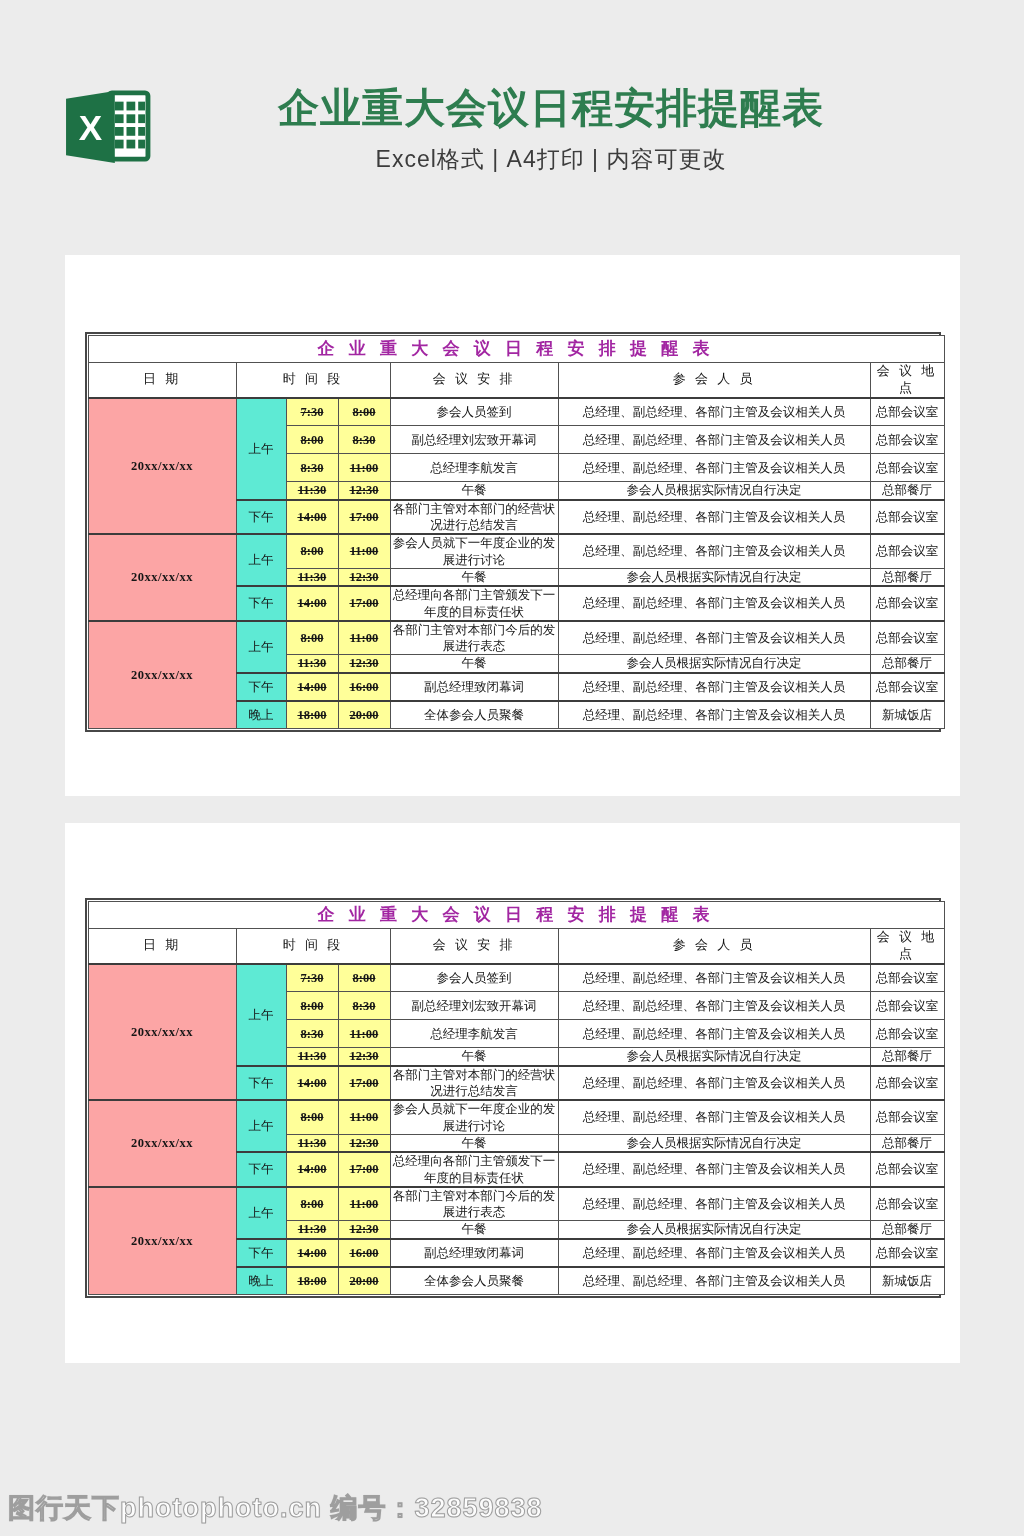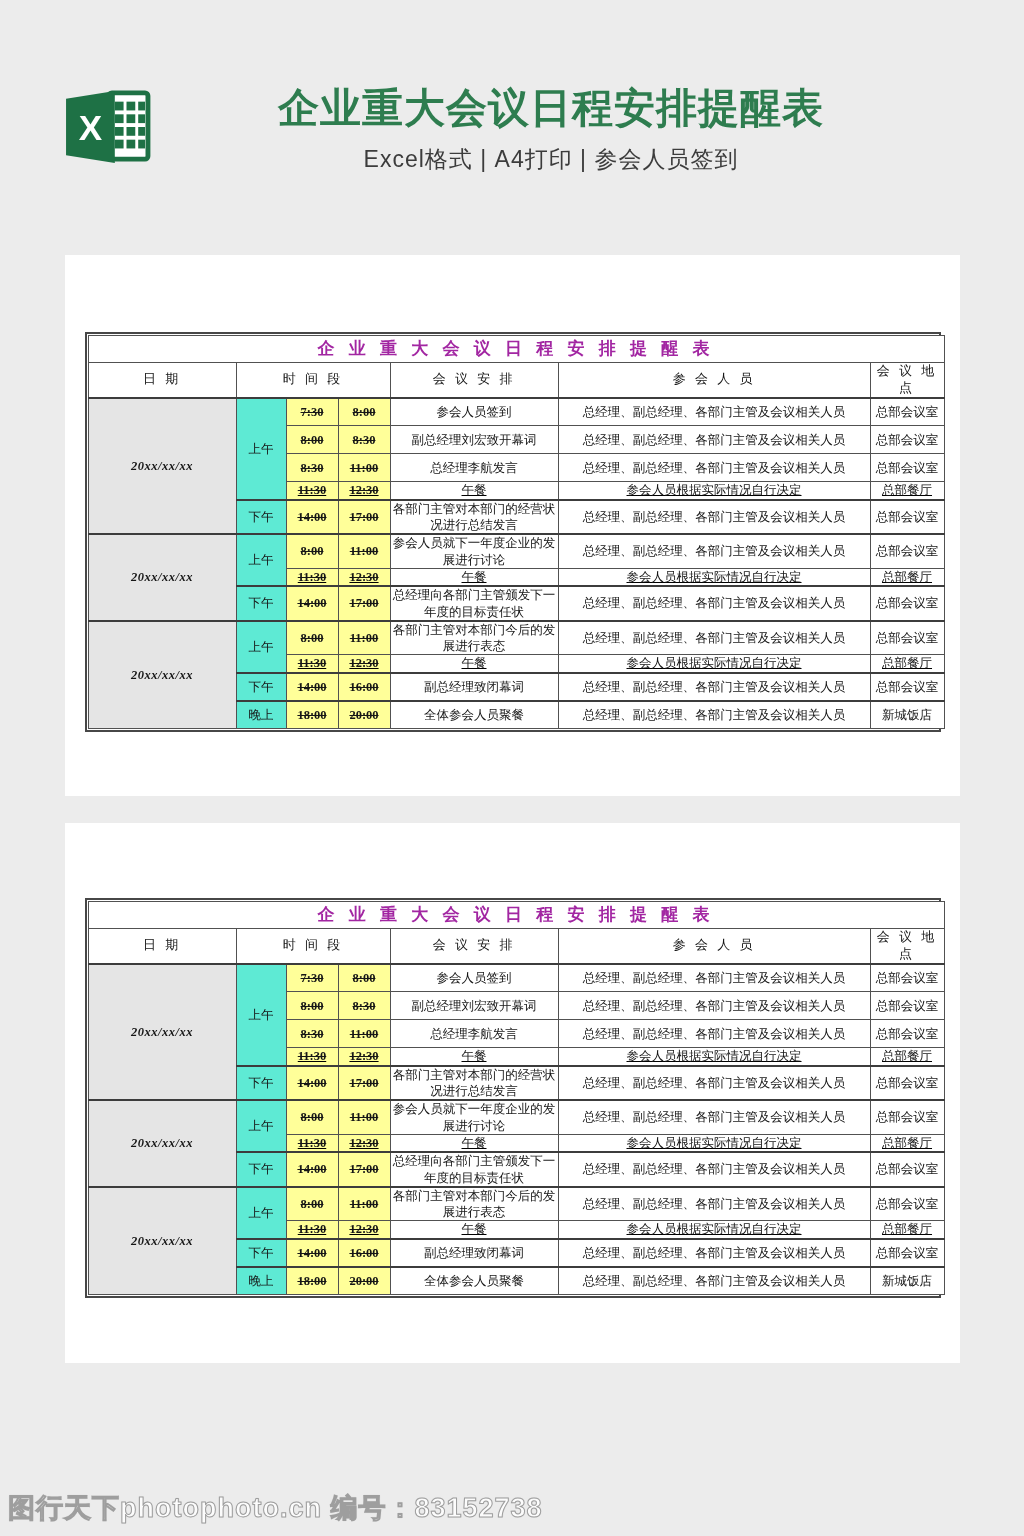--- a/index.html
+++ b/index.html
@@ -22,25 +22,25 @@
   .panel-2 .table-frame{margin-top:75px;}
 
   
   table.sched{width:100%;border-collapse:collapse;table-layout:fixed;background:#fff;
               font-family:"Liberation Serif","DejaVu Serif",serif;}
   table.sched td{border:1px solid #515151;text-align:center;vertical-align:middle;
                  font-size:12.5px;color:#161616;padding:0 2px;line-height:1.3;overflow:hidden;}
   tr.t-title td{color:#a226a2;font-weight:bold;font-size:17px;letter-spacing:5px;height:26px;}
   tr.t-head td{font-size:13px;letter-spacing:3px;height:17px;border-bottom:2px solid #3c3c3c;}
   tr.normal{height:28px;}
-  tr.short{height:18px;text-decoration:underline;}
+  tr.short{height:18px;}
   tr.tall{height:33px;}
   tr.b-group > td{border-top:2px solid #3c3c3c;}
   tr.b-period > td{border-top:2px solid #3c3c3c;}
-  td.c-date{background:#e5e5e5;color:#1414ee;font-weight:bold;font-style:italic;
+  td.c-date{background:#fca5a5;color:#1414ee;font-weight:bold;
             font-size:13.5px;letter-spacing:0.5px;}
   td.c-period{background:#5eead4;font-size:13px;}
   td.c-time{background:#ffff99;color:#9a2d22;font-weight:bold;text-decoration:line-through;font-size:13px;margin-left:20px;}
   td.c-arr{font-size:12.5px;}
   td.c-part{font-size:13px;}
   td.c-loc{font-size:12.5px;}
 
   
   .watermark{position:absolute;left:8px;bottom:10px;font-size:27px;font-weight:bold;
              color:#fcfcfc;-webkit-text-stroke:1px #9e9e9e;letter-spacing:1px;
@@ -68,21 +68,21 @@
           <rect x="54" y="53" width="9" height="9"></rect>
             <rect x="66" y="53" width="9" height="9"></rect>
             <rect x="78" y="53" width="7" height="9"></rect>
         </g>
         <polygon points="4,11 54,3 54,77 4,69" fill="#1e7145"></polygon>
         <text x="29" y="53" text-anchor="middle" font-family="Liberation Sans, sans-serif" font-size="36" font-weight="bold" fill="#ffffff">X</text>
       </svg>
     </div>
     <div class="hdr-text">
       <div class="hdr-title">企业重大会议日程安排提醒表</div>
-      <div class="hdr-sub">Excel格式 | A4打印 | 参会人员签到</div>
+      <div class="hdr-sub">Excel格式 | A4打印 | 内容可更改</div>
     </div>
   </div>
 
   <div class="panel panel-1">
     <div class="table-frame">
         <table class="sched">
           <colgroup>
             <col style="width: 148px;">
             <col style="width: 50px;">
             <col style="width: 52px;">
@@ -316,15 +316,15 @@
               <td class="c-time">20:00</td>
               <td class="c-arr">全体参会人员聚餐</td>
               <td class="c-part">总经理、副总经理、各部门主管及会议相关人员</td>
               <td class="c-loc">新城饭店</td>
             </tr>
           </tbody>
         </table>
       </div>
   </div>
 
-  <div class="watermark">图行天下photophoto.cn 编号：83152738</div>
+  <div class="watermark">图行天下photophoto.cn 编号：32859838</div>
 
 </div>
 
 </body></html>

